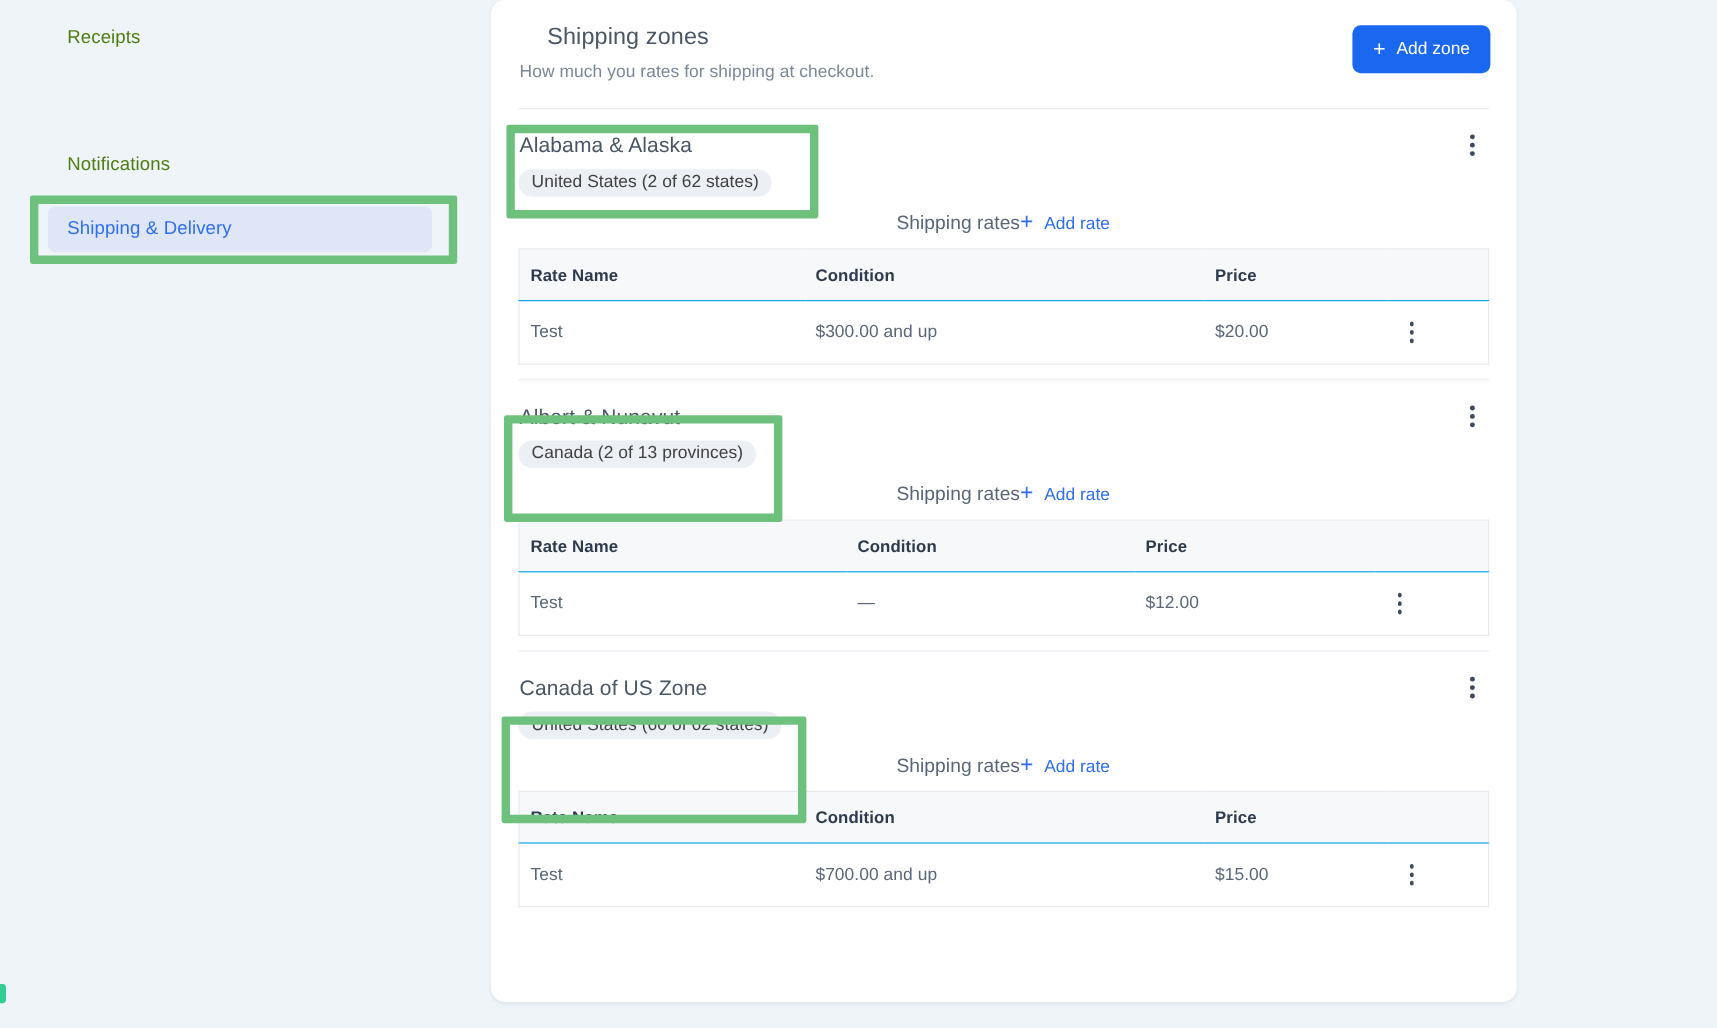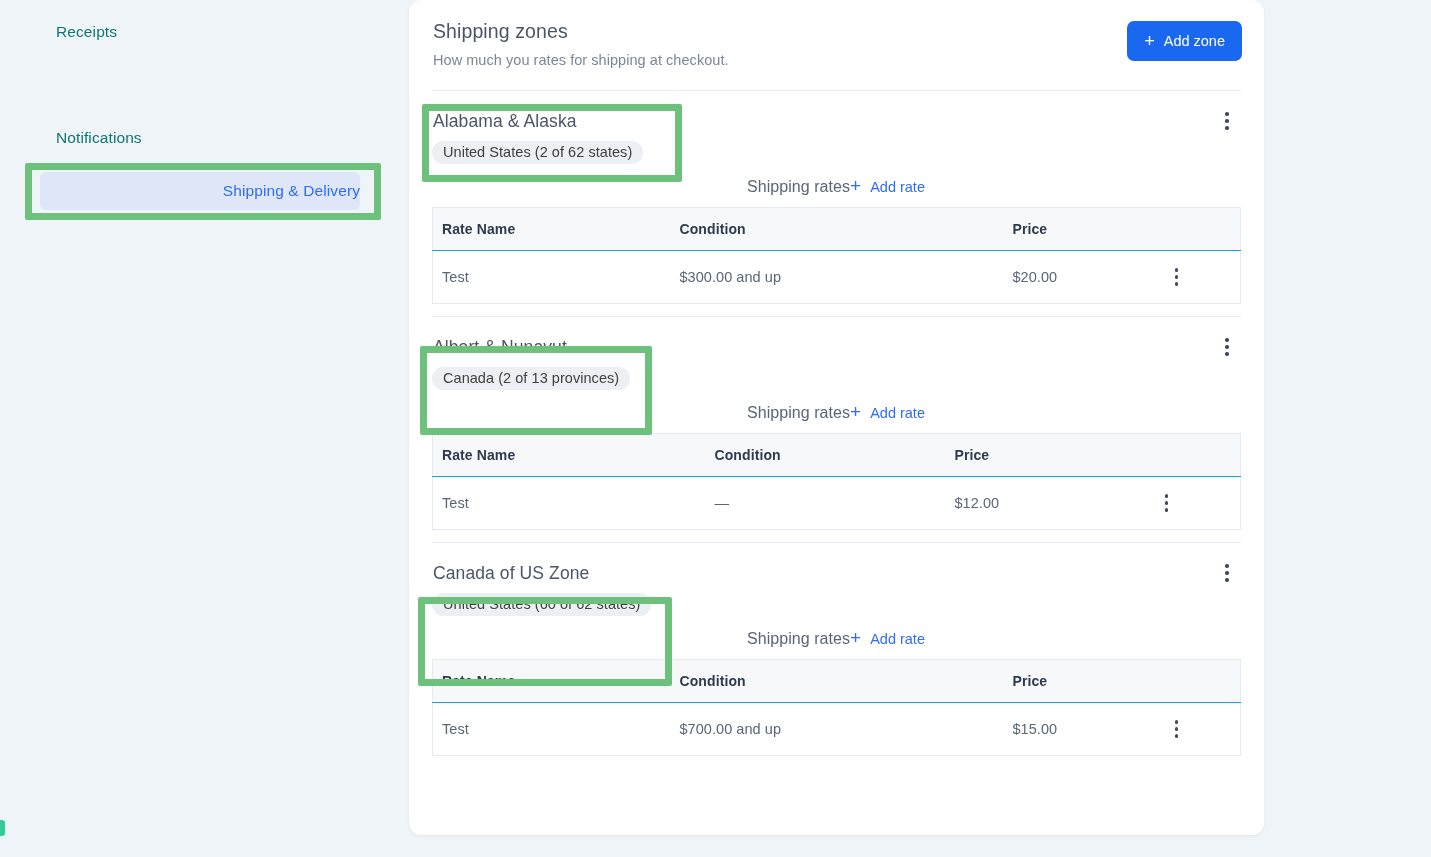--- a/index.html
+++ b/index.html
@@ -30,28 +30,27 @@
   .nav-item {
     position: absolute;
     left: 40px;
     width: 320px;
     height: 38px;
     display: flex;
     align-items: center;
     padding-left: 16px;
     border-radius: 6px;
     font-size: 15.5px;
-    color: #0f766e;
+    color: #4d7c0f;
     cursor: pointer;
     letter-spacing: 0.1px;
   }
   .nav-item.active {
     background: #dee6f7;
     color: #2f6ef0;
-    justify-content: flex-end;
   }
 
   .nav-item-0 { top: 13px; }
   .nav-item-1 { top: 67px; }
   .nav-item-2 { top: 119px; }
   .nav-item-3 { top: 172px; }
 
   
   .hl {
     position: absolute;
@@ -93,20 +92,21 @@
   .panel-header {
     position: relative;
     padding: 20px 32px 0 24px;
     height: 90px;
   }
   .panel-title {
     font-size: 19.5px;
     color: #4a5566;
     font-weight: 400;
     letter-spacing: 0.1px;
+    margin-left: 23px;
   }
   .panel-sub {
     margin-top: 9px;
     font-size: 14.5px;
     color: #7b8798;
     letter-spacing: 0.05px;
   }
 
   .btn-add-zone {
     position: absolute;

